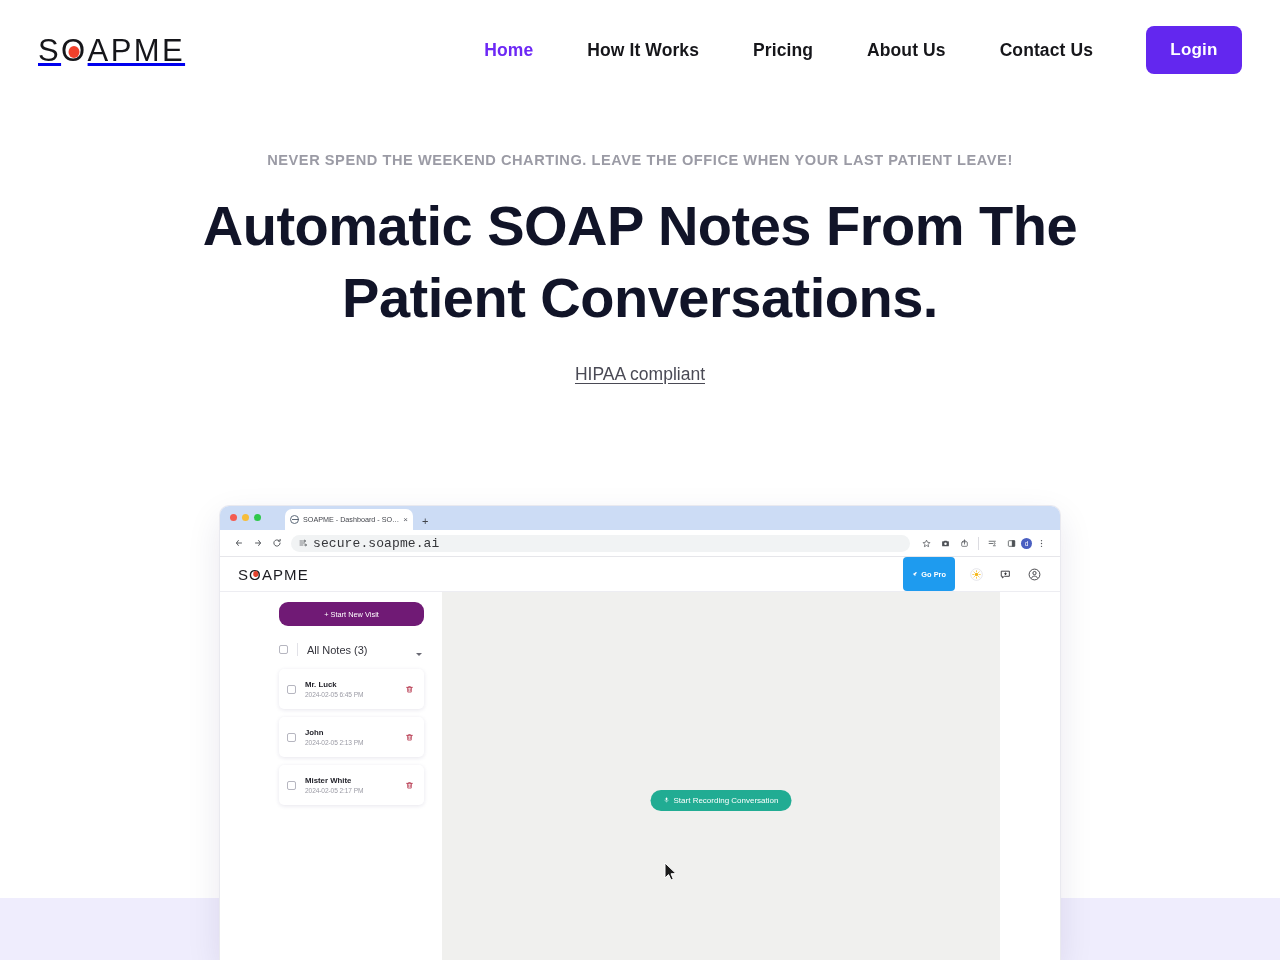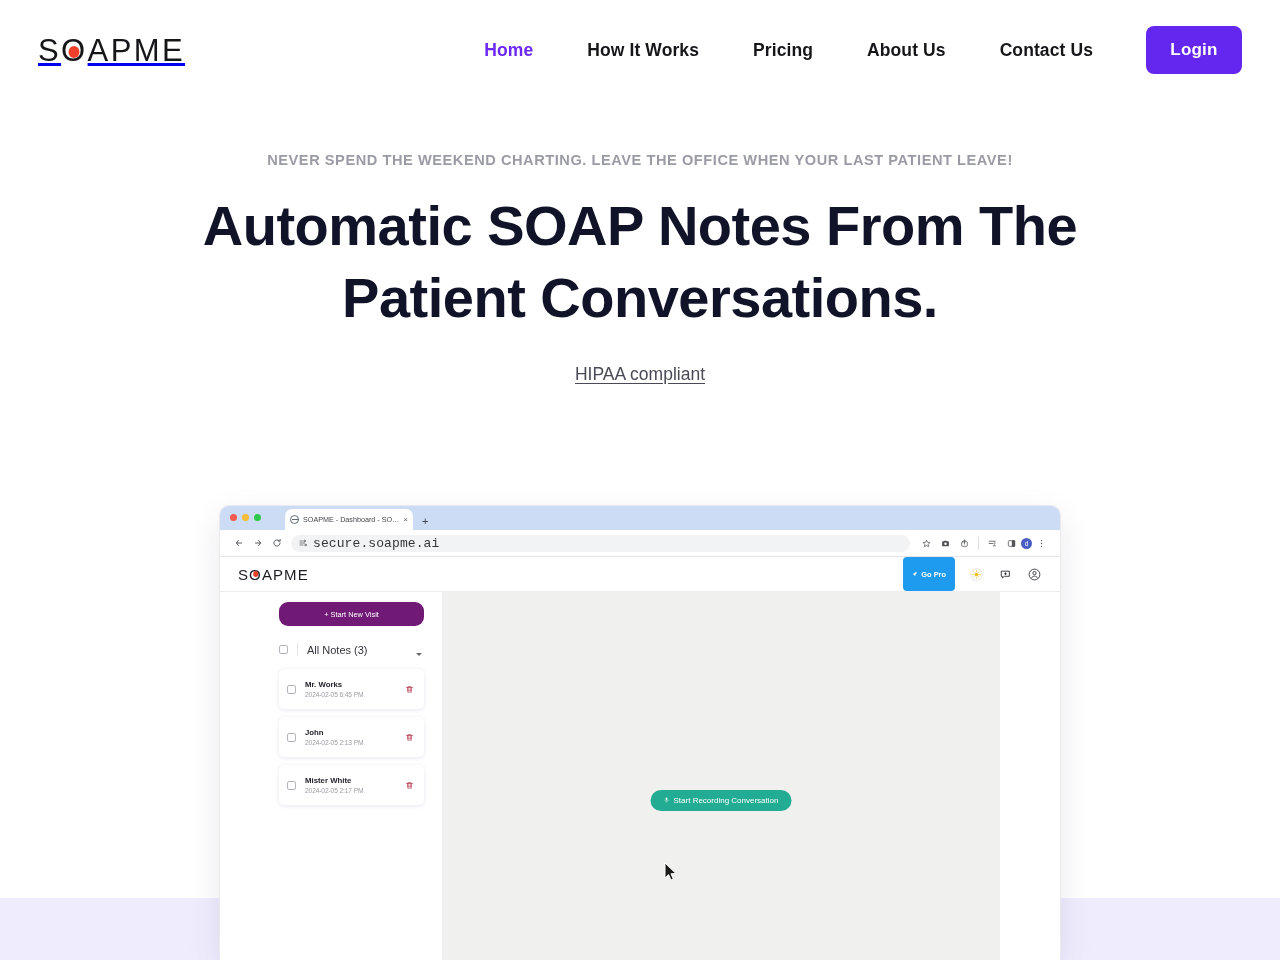--- a/index.html
+++ b/index.html
@@ -654,21 +654,21 @@
           <span class="filter-sep"></span>
           <div class="filter-select">
             <span>All Notes (3)</span>
             <span class="caret"></span>
           </div>
         </div>
 
         <div class="note-card">
           <span class="cbox"></span>
           <div class="note-text">
-            <div class="note-name">Mr. Works</div>
+            <div class="note-name">Mr. Luck</div>
             <div class="note-time">2024-02-05 6:45 PM</div>
           </div>
           <span class="trash-icon">
             <svg width="9" height="9" viewBox="0 0 16 16" fill="none" stroke="currentColor" stroke-width="1.3" stroke-linecap="round">
                 <path d="M2.8 4.2h10.4M6.4 4.2V2.8h3.2v1.4M4.2 4.2l.7 8.4h6.2l.7-8.4M6.6 6.6v3.8M9.4 6.6v3.8"></path>
               </svg>
           </span>
         </div>
 
         <div class="note-card">

